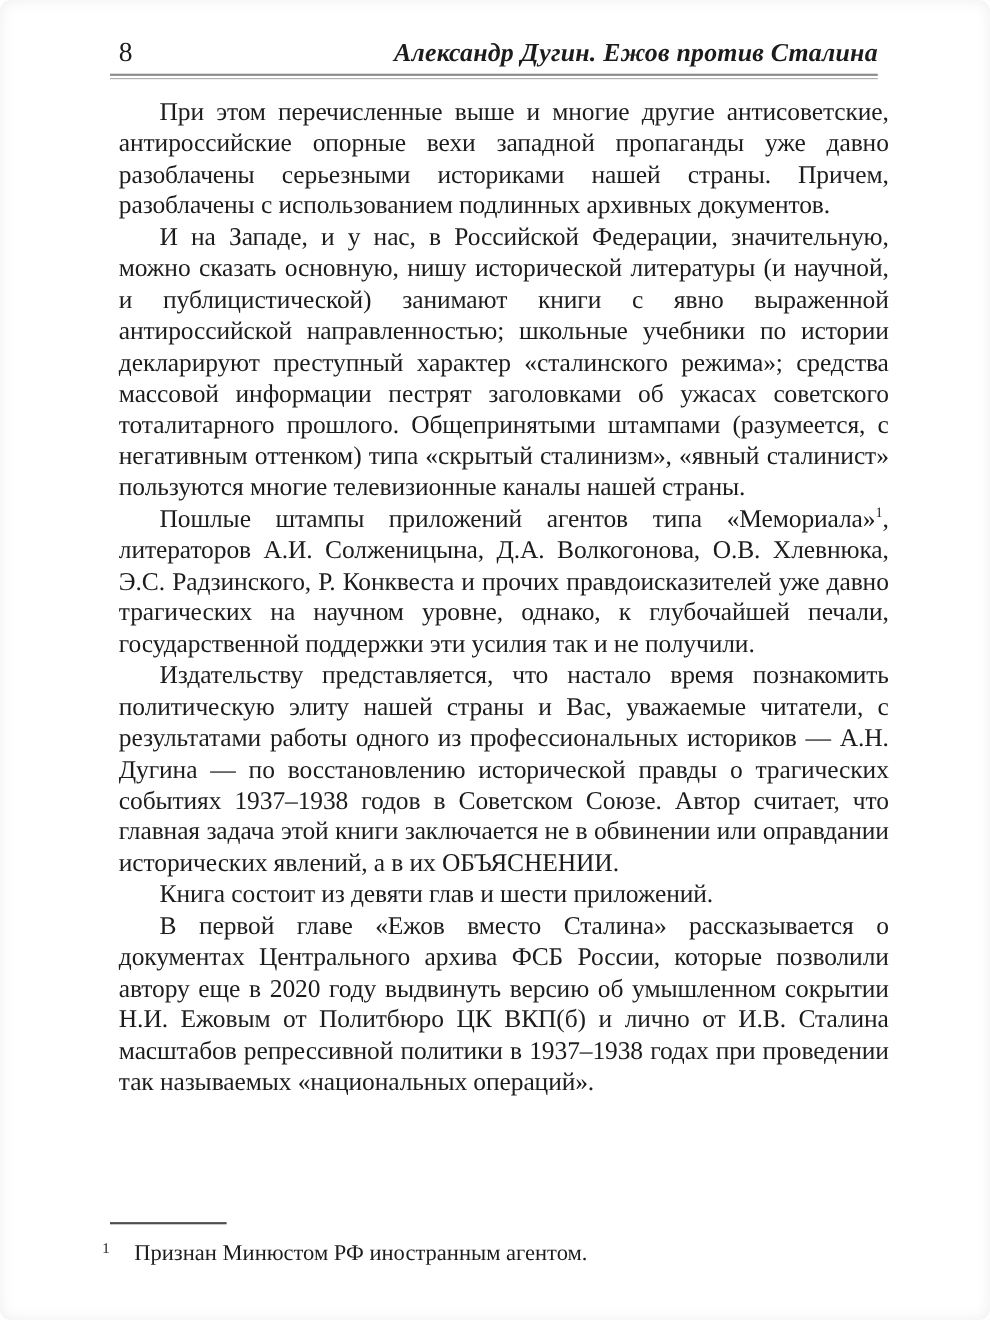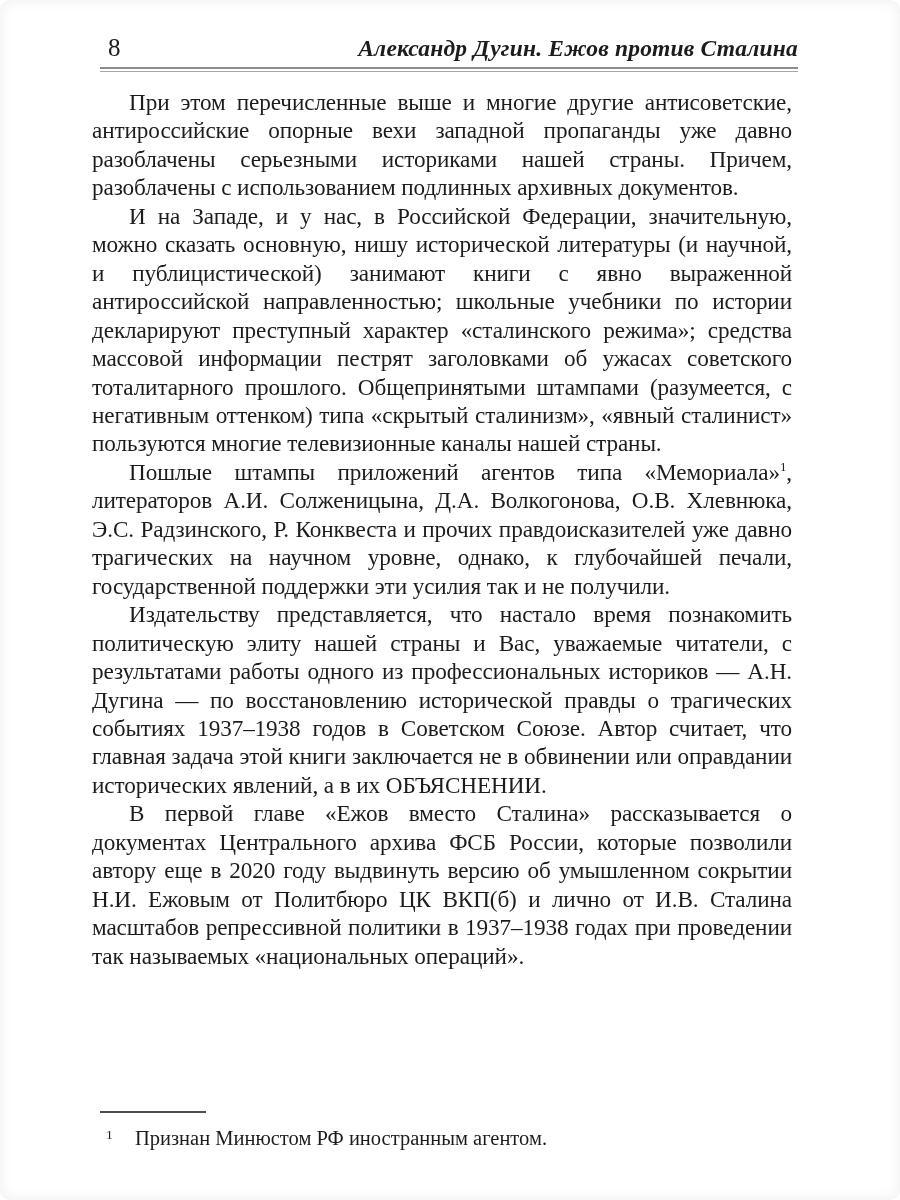--- a/index.html
+++ b/index.html
@@ -44,21 +44,21 @@
     left: 100px;
     right: 102px;
     top: 67px;
     height: 2px;
     border-top: 2px solid #8d8d8d;
     border-bottom: 1px solid #a8a8a8;
   }
   
   .body-text {
     position: absolute;
-    left: 92px;
+    left: 108px;
     top: 88px;
     width: 700px;
     font-size: 23.2px;
     line-height: 28.45px;
     text-align: justify;
     letter-spacing: -0.1px;
   }
   .body-text p {
     margin: 0;
     text-indent: 37px;
@@ -71,21 +71,21 @@
   
   .footnote-separator {
     position: absolute;
     left: 100px;
     top: 1111px;
     width: 106px;
     border-top: 2px solid #4d4d4d;
   }
   .footnote {
     position: absolute;
-    left: 97px;
+    left: 84px;
     top: 1122px;
     width: 700px;
     font-size: 20.5px;
     line-height: 25px;
     text-align: left;
   }
   .footnote-marker {
     display: inline-block;
     width: 38px;
     padding-left: 9px;
@@ -104,20 +104,21 @@
     <span class="running-title">Александр Дугин. Ежов против Сталина</span>
   </div>
 
   <div class="header-rule"></div>
 
   <div class="body-text">
     <p>При этом перечисленные выше и многие другие антисоветские, антироссийские опорные вехи западной пропаганды уже давно разоблачены серьезными историками нашей страны. Причем, разоблачены с использованием подлинных архивных документов.</p>
     <p>И на Западе, и у нас, в Российской Федерации, значительную, можно сказать основную, нишу исторической литературы (и научной, и публицистической) занимают книги с явно выраженной антироссийской направленностью; школьные учебники по истории декларируют преступный характер «сталинского режима»; средства массовой информации пестрят заголовками об ужасах советского тоталитарного прошлого. Общепринятыми штампами (разумеется, с негативным оттенком) типа «скрытый сталинизм», «явный сталинист» пользуются многие телевизионные каналы нашей страны.</p>
     <p><span>Пошлые штампы приложений агентов типа «Мемориала»</span><span class="fn-ref">1</span><span>, литераторов А.И. Солженицына, Д.А. Волкогонова, О.В. Хлевнюка, Э.С. Радзинского, Р. Конквеста и прочих правдоисказителей уже давно трагических на научном уровне, однако, к глубочайшей печали, государственной поддержки эти усилия так и не получили.</span></p>
     <p>Издательству представляется, что настало время познакомить политическую элиту нашей страны и Вас, уважаемые читатели, с результатами работы одного из профессиональных историков — А.Н. Дугина — по восстановлению исторической правды о трагических событиях 1937–1938 годов в Советском Союзе. Автор считает, что главная задача этой книги заключается не в обвинении или оправдании исторических явлений, а в их ОБЪЯСНЕНИИ.</p>
+    <p>Книга состоит из девяти глав и шести приложений.</p>
     <p>В первой главе «Ежов вместо Сталина» рассказывается о документах Центрального архива ФСБ России, которые позволили автору еще в 2020 году выдвинуть версию об умышленном сокрытии Н.И. Ежовым от Политбюро ЦК ВКП(б) и лично от И.В. Сталина масштабов репрессивной политики в 1937–1938 годах при проведении так называемых «национальных операций».</p>
   </div>
 
   <div class="footnote-separator"></div>
 
   <div class="footnote">
     <span class="footnote-marker">1</span><span>Признан Минюстом РФ иностранным агентом.</span>
   </div>
 
 </div>

